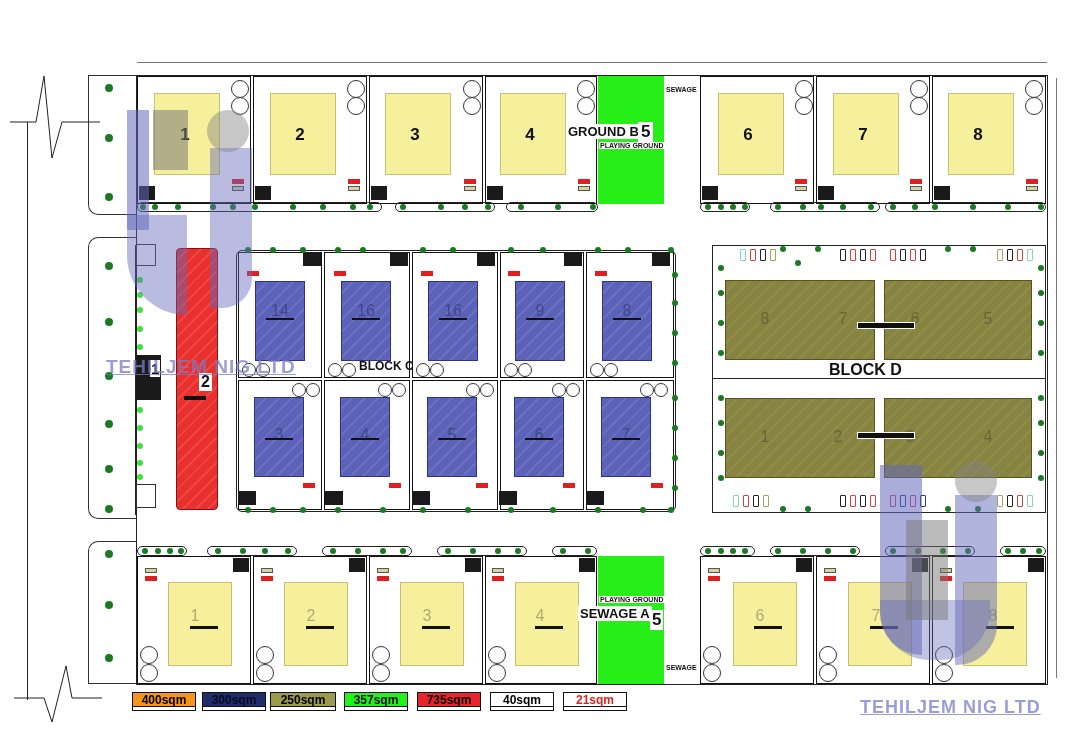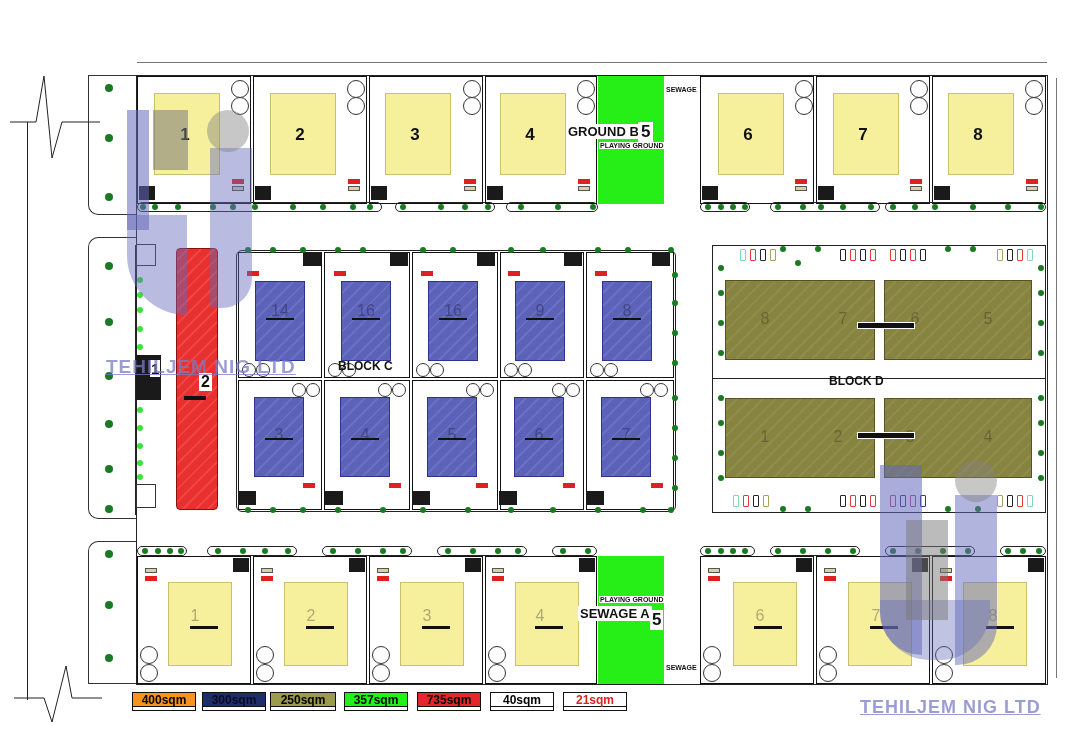--- a/index.html
+++ b/index.html
@@ -310,21 +310,21 @@
   <div class="tree" style="left:335px;top:507px"></div>
   <div class="tree" style="left:380px;top:507px"></div>
   <div class="tree" style="left:420px;top:507px"></div>
   <div class="tree" style="left:465px;top:507px"></div>
   <div class="tree" style="left:508px;top:507px"></div>
   <div class="tree" style="left:550px;top:507px"></div>
   <div class="tree" style="left:595px;top:507px"></div>
   <div class="tree" style="left:640px;top:507px"></div>
   <div class="tree" style="left:668px;top:507px"></div>
 
-  <div class="label-bold" style="left:338px;top:359px;font-size:12px">BLOCK C</div>
+  <div class="label-bold" style="left:359px;top:359px;font-size:12px">BLOCK C</div>
 </div>
 
 <div>
   <div class="abs" style="left:712px;top:245px;width:334px;height:268px;border:1.5px solid #222;box-sizing:border-box"></div>
   <div class="line" style="left:712px;top:378px;width:334px;height:1px"></div>
 
   <div class="house-o" style="left:725px;top:280px;width:150px;height:80px"></div>
   <div class="house-o" style="left:884px;top:280px;width:148px;height:80px"></div>
   <div class="house-o" style="left:725px;top:398px;width:150px;height:80px"></div>
   <div class="house-o" style="left:884px;top:398px;width:148px;height:80px"></div>
@@ -334,21 +334,21 @@
   <div class="num-faint" style="left:905px;top:310px;width:20px">6</div>
   <div class="num-faint" style="left:978px;top:310px;width:20px">5</div>
   <div class="num-faint" style="left:755px;top:428px;width:20px">1</div>
   <div class="num-faint" style="left:828px;top:428px;width:20px">2</div>
   <div class="num-faint" style="left:900px;top:428px;width:20px">3</div>
   <div class="num-faint" style="left:978px;top:428px;width:20px">4</div>
 
   <div class="abs" style="left:857px;top:322px;width:56px;height:5px;background:#111;border:1px solid #fff"></div>
   <div class="abs" style="left:857px;top:432px;width:56px;height:5px;background:#111;border:1px solid #fff"></div>
 
-  <div class="label-bold" style="left:829px;top:374px;font-size:12px">BLOCK D</div>
+  <div class="label-bold" style="left:829px;top:361px;font-size:16px">BLOCK D</div>
 
   <div class="car" style="left:740px;top:249px;border-color:#7fd9b2"></div>
   <div class="car" style="left:750px;top:249px;border-color:#e03a3a"></div>
   <div class="car" style="left:760px;top:249px"></div>
   <div class="car" style="left:770px;top:249px;border-color:#a8a060"></div>
   <div class="car" style="left:840px;top:249px"></div>
   <div class="car" style="left:850px;top:249px;border-color:#e03a3a"></div>
   <div class="car" style="left:860px;top:249px"></div>
   <div class="car" style="left:870px;top:249px;border-color:#e03a3a"></div>
   <div class="car" style="left:890px;top:249px;border-color:#e03a3a"></div>

